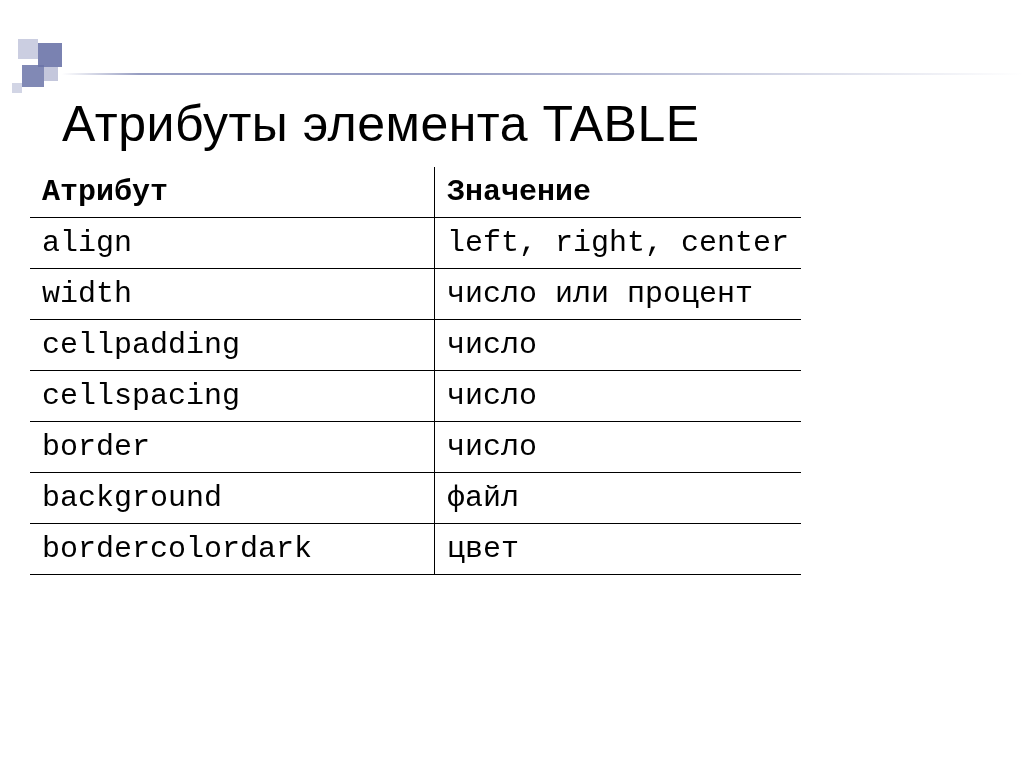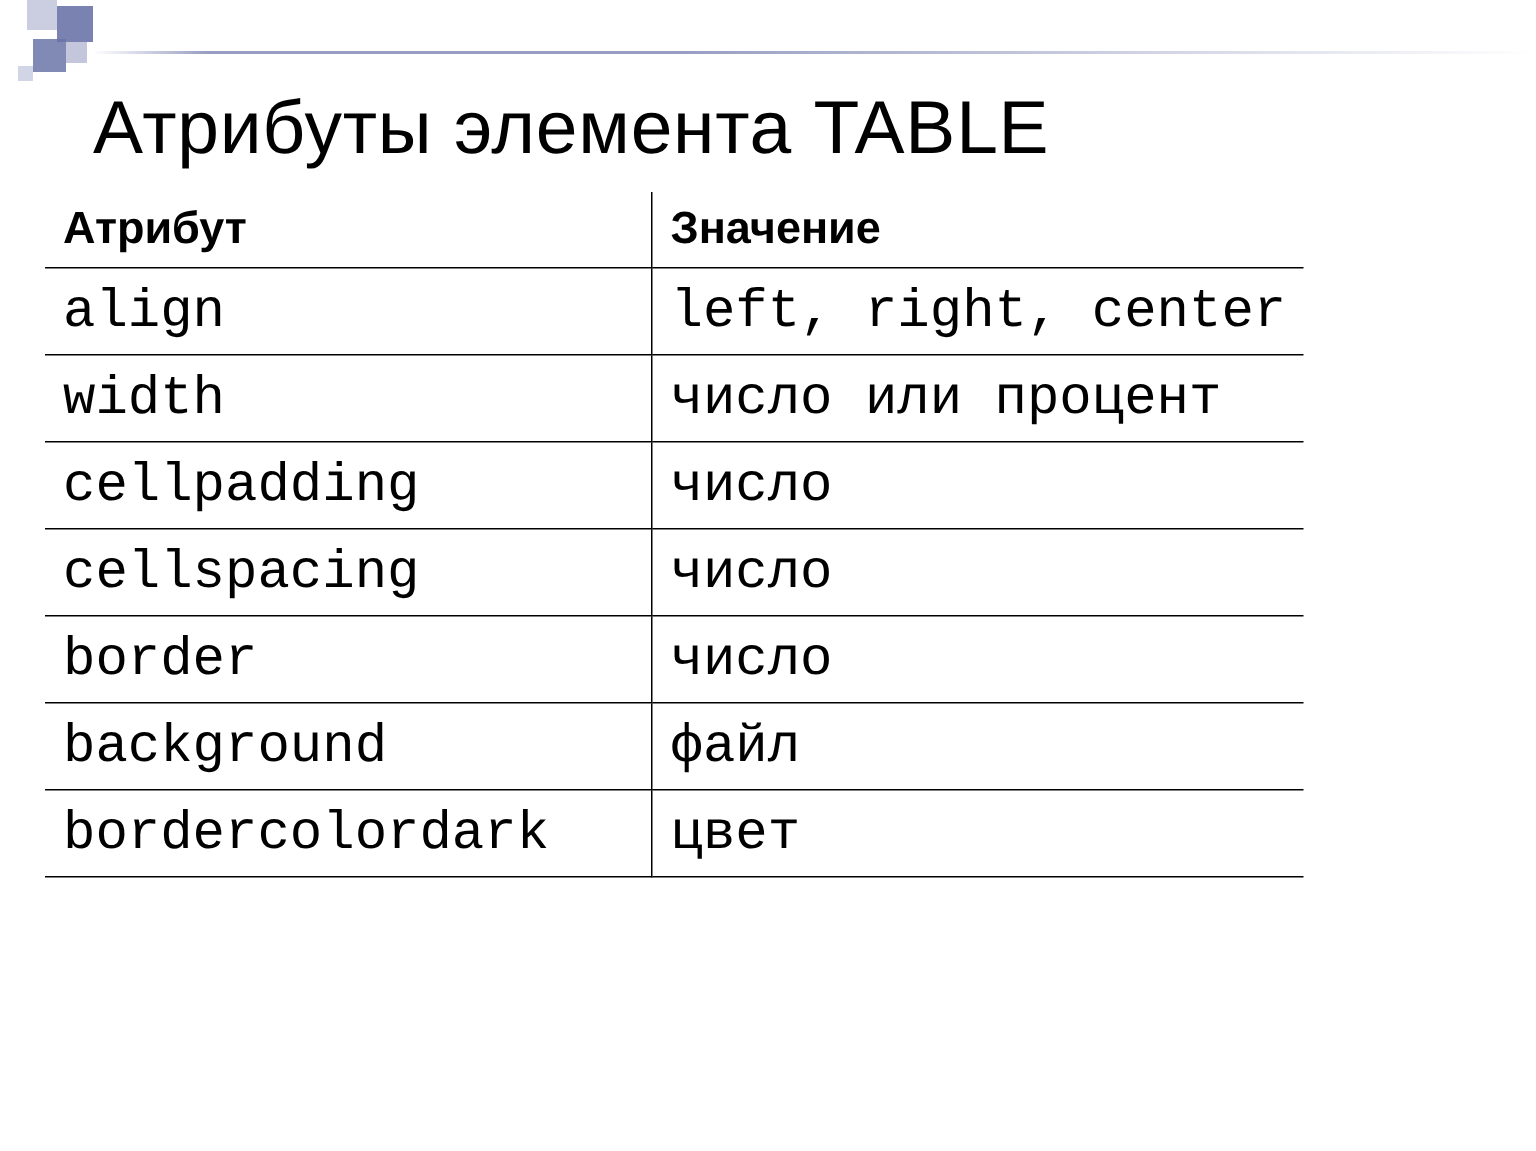--- a/index.html
+++ b/index.html
@@ -9,20 +9,21 @@
     height: 767px;
     background: #ffffff;
     font-family: Arial, Helvetica, sans-serif;
     overflow: hidden;
   }
   .slide {
     position: relative;
     width: 1024px;
     height: 540px;
     box-sizing: border-box;
+    margin-top: 39px;
   }
   .corner-deco {
     position: absolute;
     top: 0;
     left: 0;
     width: 120px;
     height: 60px;
   }
   .sq {
     position: absolute;
@@ -67,28 +68,28 @@
   .tbl td {
     border-bottom: 1.5px solid #000;
     padding: 8px 12px 8px 12px;
     vertical-align: middle;
   }
   .col-sep {
     border-right: 1.5px solid #000;
     width: 380px;
   }
   .hdr {
-    font-family: Liberation Sans, sans-serif;
+    font-family: Liberation Mono, monospace;
     font-weight: 700;
     font-size: 30px;
     color: #000;
   }
   .mono {
     font-family: "Courier New", Courier, monospace;
-    font-size: 36px;
+    font-size: 30px;
     color: #000;
   }
 </style>
 </head>
 <body>
 
 <div class="slide">
 
   <div class="corner-deco">
     <div class="sq sq1"></div>

